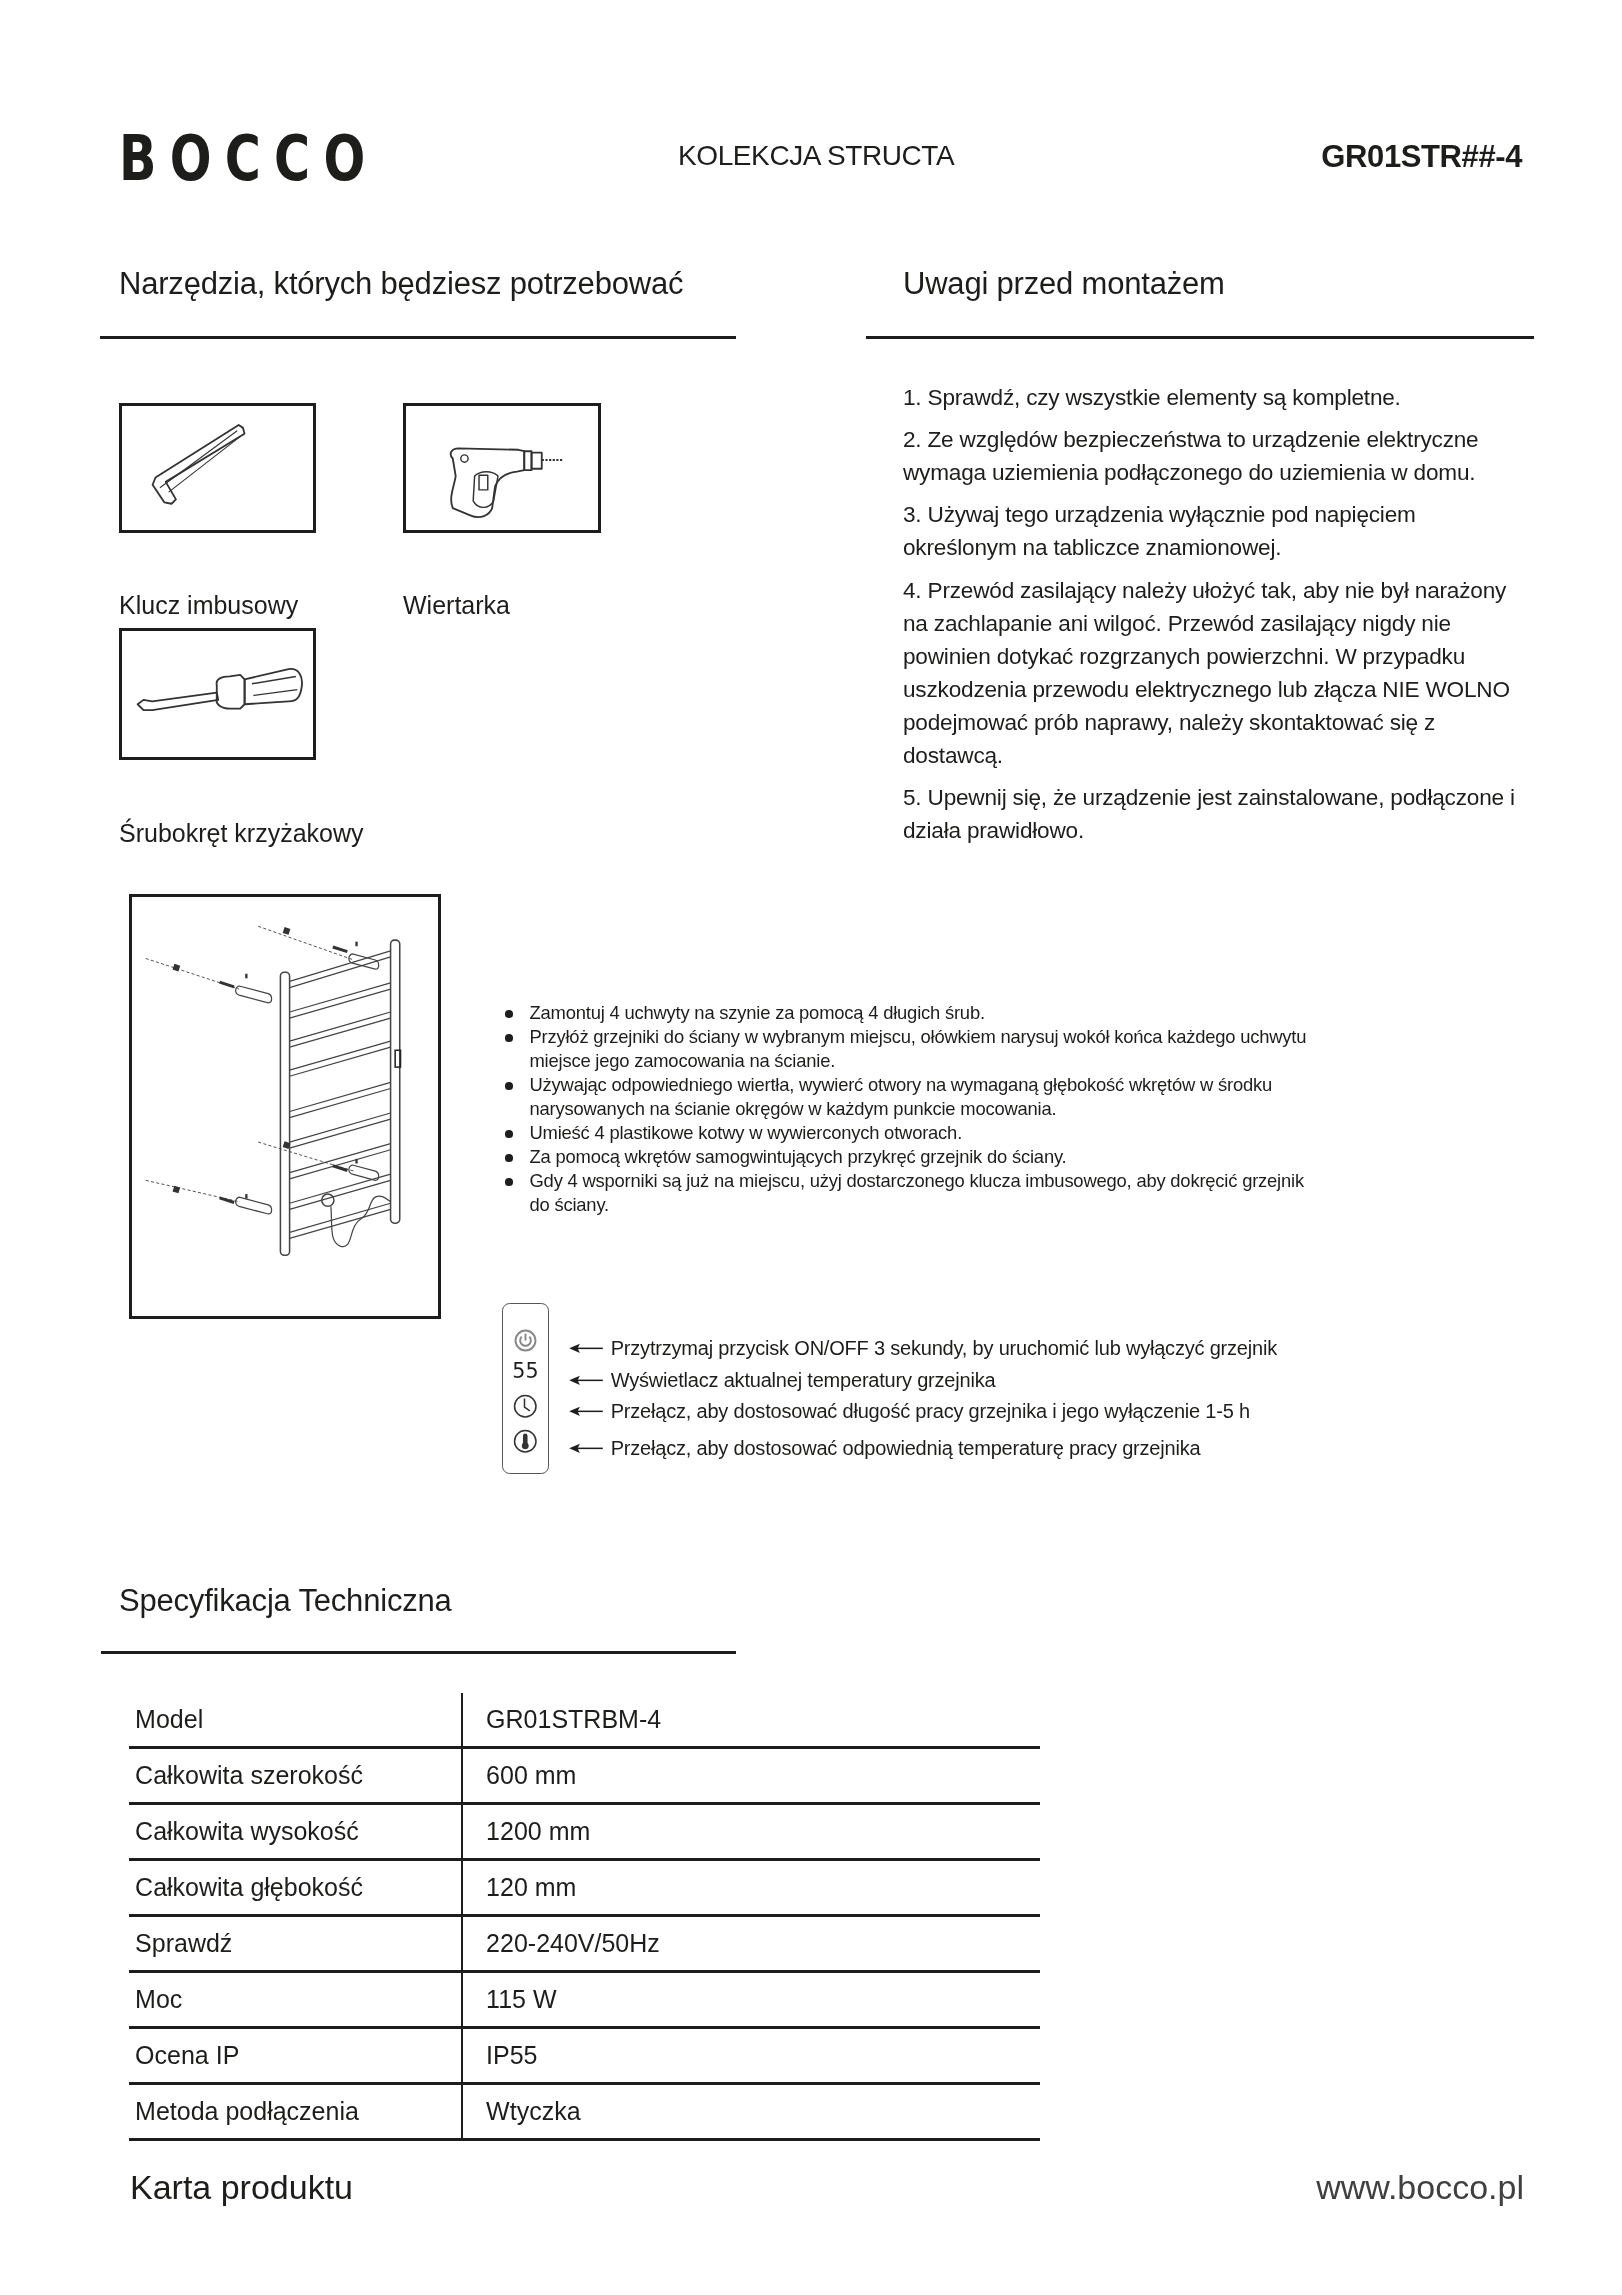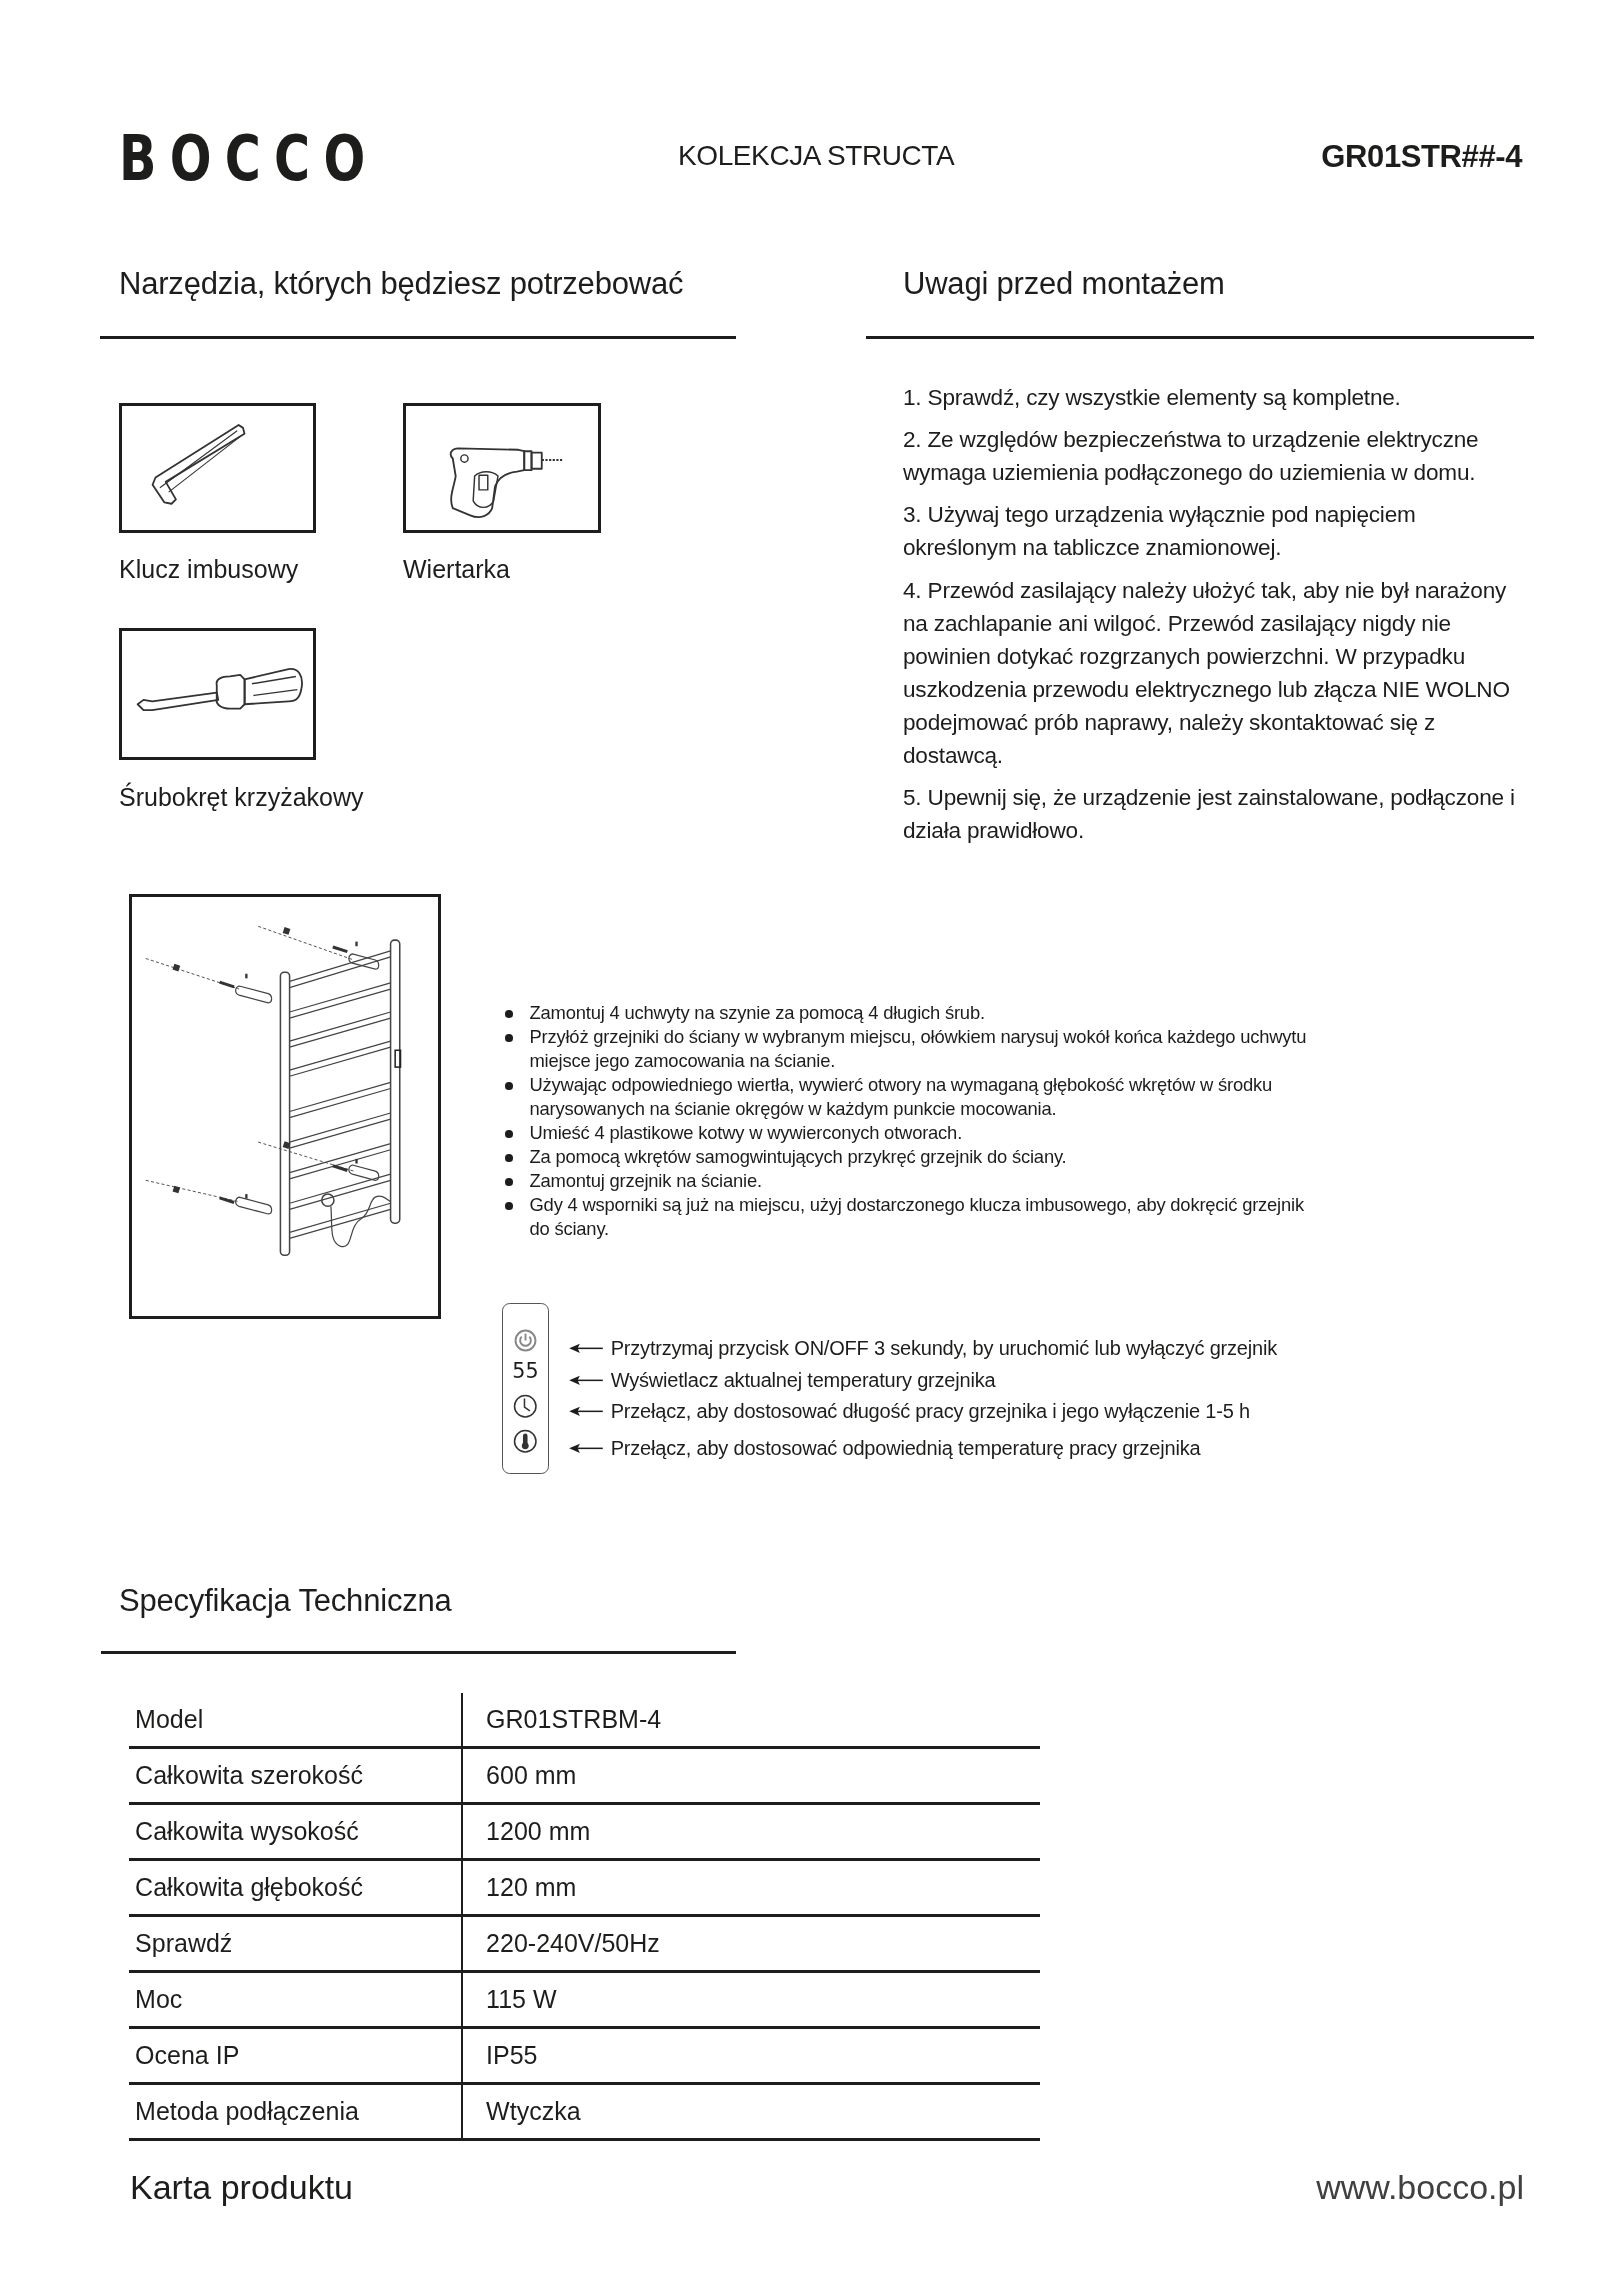--- a/index.html
+++ b/index.html
@@ -7,21 +7,21 @@
          font-family:"Liberation Sans", sans-serif; color:#1d1d1b; }
   .abs { position:absolute; }
   .logo { left:119px; top:127px; font-family:"DejaVu Sans", sans-serif; font-weight:bold;
           font-size:63px; letter-spacing:17px; line-height:1; transform:scaleX(0.78); transform-origin:left top; }
   .collection { left:678px; top:142px; font-size:28px; line-height:1; letter-spacing:-0.4px; }
   .model-code { right:101px; top:141px; font-size:31px; font-weight:bold; line-height:1; letter-spacing:-0.4px; }
   .section-title { font-size:31px; line-height:1; letter-spacing:-0.2px; }
   .rule { height:3.1px; background:#1d1d1b; }
   .tool-box { border:3.1px solid #1d1d1b; box-sizing:border-box; background:#fff; }
   .tool-box svg { width:100%; height:100%; display:block; }
-  .tool-label { font-size:25px; line-height:1; }
+  .tool-label { font-size:25px; line-height:1;margin-top:36px; }
   .notes { left:903px; top:381px; width:627px; font-size:22.6px; line-height:33px; letter-spacing:-0.2px; }
   .notes p { margin:0 0 9.2px 0; }
   .diagram { left:129px; top:894px; width:312px; height:425px; border:3.1px solid #1d1d1b; box-sizing:border-box; }
   .diagram svg { width:100%; height:100%; display:block; }
   .steps { left:490px; top:989px; width:811px; font-size:18.4px; line-height:24px; letter-spacing:-0.2px; margin:12px; padding:0; list-style:none; }
   .steps li { position:relative; padding-left:27.5px; }
   .steps li::before { content:""; position:absolute; left:3.1px; top:9.2px; width:7.7px; height:7.7px; border-radius:50%; background:#1d1d1b; }
   .remote { left:502px; top:1303px; width:47px; height:171px; border:1.9px solid #555; border-radius:7.7px; box-sizing:border-box; }
   .remote-item { position:absolute; left:0; width:100%; display:flex; justify-content:center; align-items:center; }
   .remote-temp { font-size:20.7px; font-family:"DejaVu Sans", sans-serif; line-height:1; }
@@ -146,21 +146,20 @@
     </g>
   </svg>
 </div>
 
 <ul class="abs steps">
   <li>Zamontuj 4 uchwyty na szynie za pomocą 4 długich śrub.</li>
   <li>Przyłóż grzejniki do ściany w wybranym miejscu, ołówkiem narysuj wokół końca każdego uchwytu miejsce jego zamocowania na ścianie.</li>
   <li>Używając odpowiedniego wiertła, wywierć otwory na wymaganą głębokość wkrętów w środku narysowanych na ścianie okręgów w każdym punkcie mocowania.</li>
   <li>Umieść 4 plastikowe kotwy w wywierconych otworach.</li>
   <li>Za pomocą wkrętów samogwintujących przykręć grzejnik do ściany.</li>
-  <li>Zamontuj grzejnik na ścianie.</li>
   <li>Gdy 4 wsporniki są już na miejscu, użyj dostarczonego klucza imbusowego, aby dokręcić grzejnik do ściany.</li>
 </ul>
 
 <div class="abs remote">
   <div class="remote-item" style="top:25px;">
     <svg width="23" height="23" viewBox="0 0 30 30">
       <circle cx="15" cy="15" r="13" fill="none" stroke="#888" stroke-width="2.5"></circle>
       <path d="M10 10 A7 7 0 1 0 20 10" fill="none" stroke="#888" stroke-width="2.5"></path>
       <line x1="15" y1="6" x2="15" y2="15" stroke="#888" stroke-width="2.5"></line>
     </svg>

